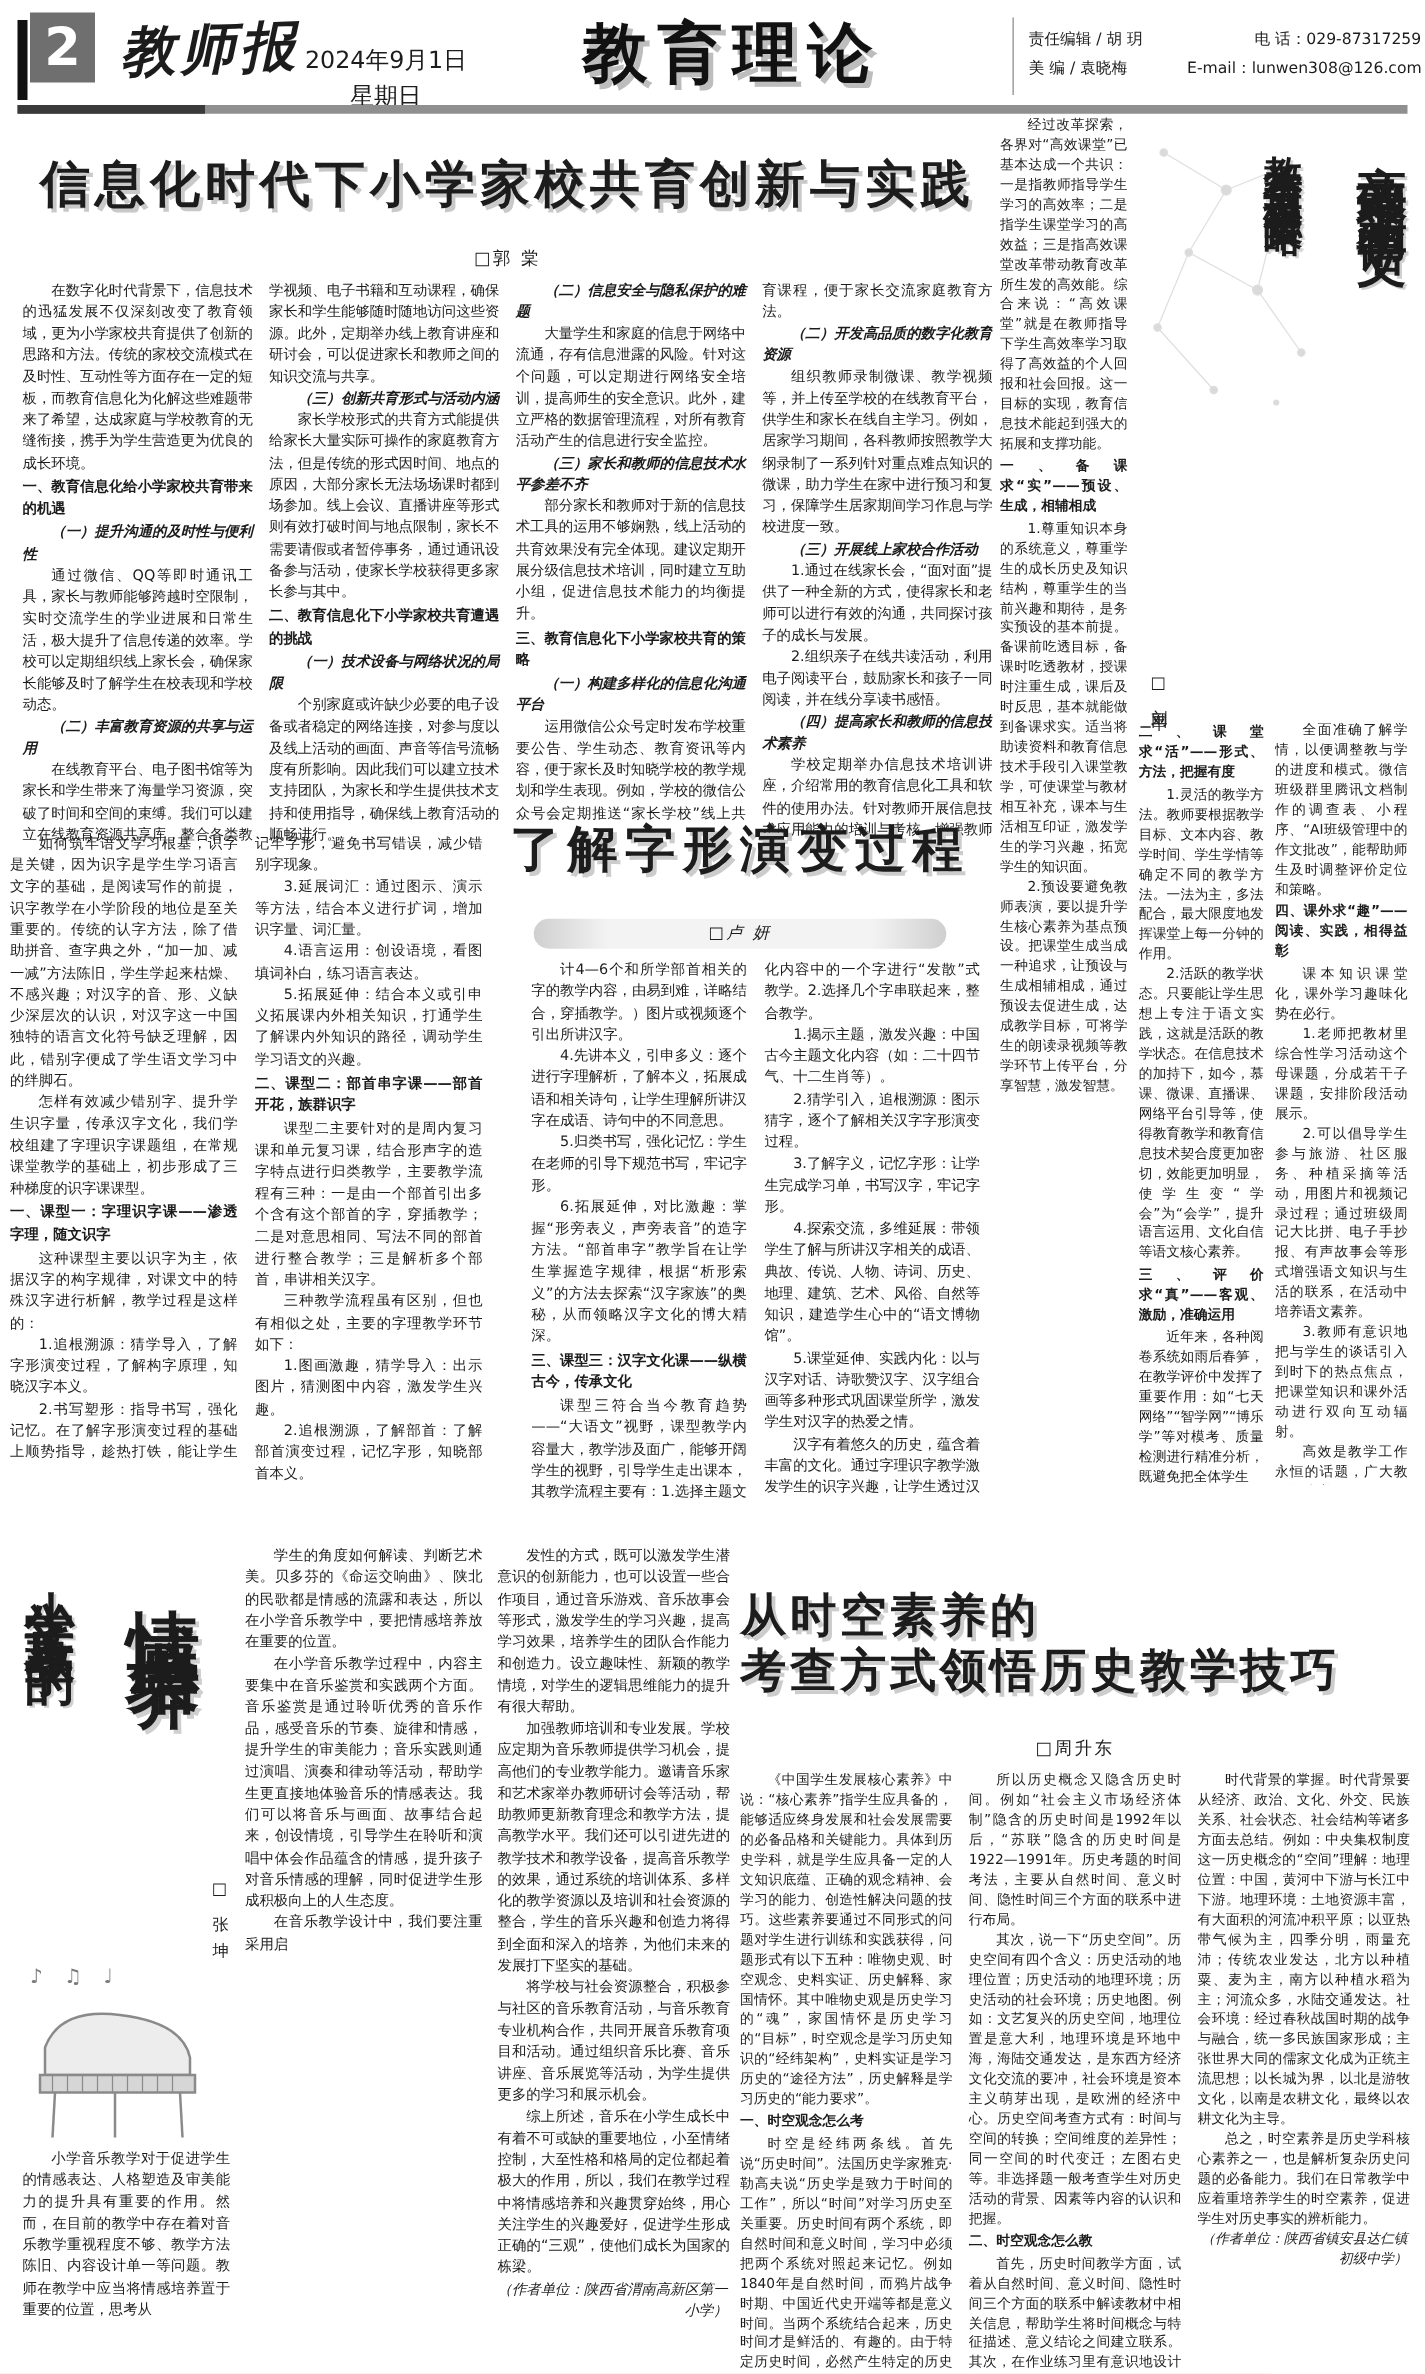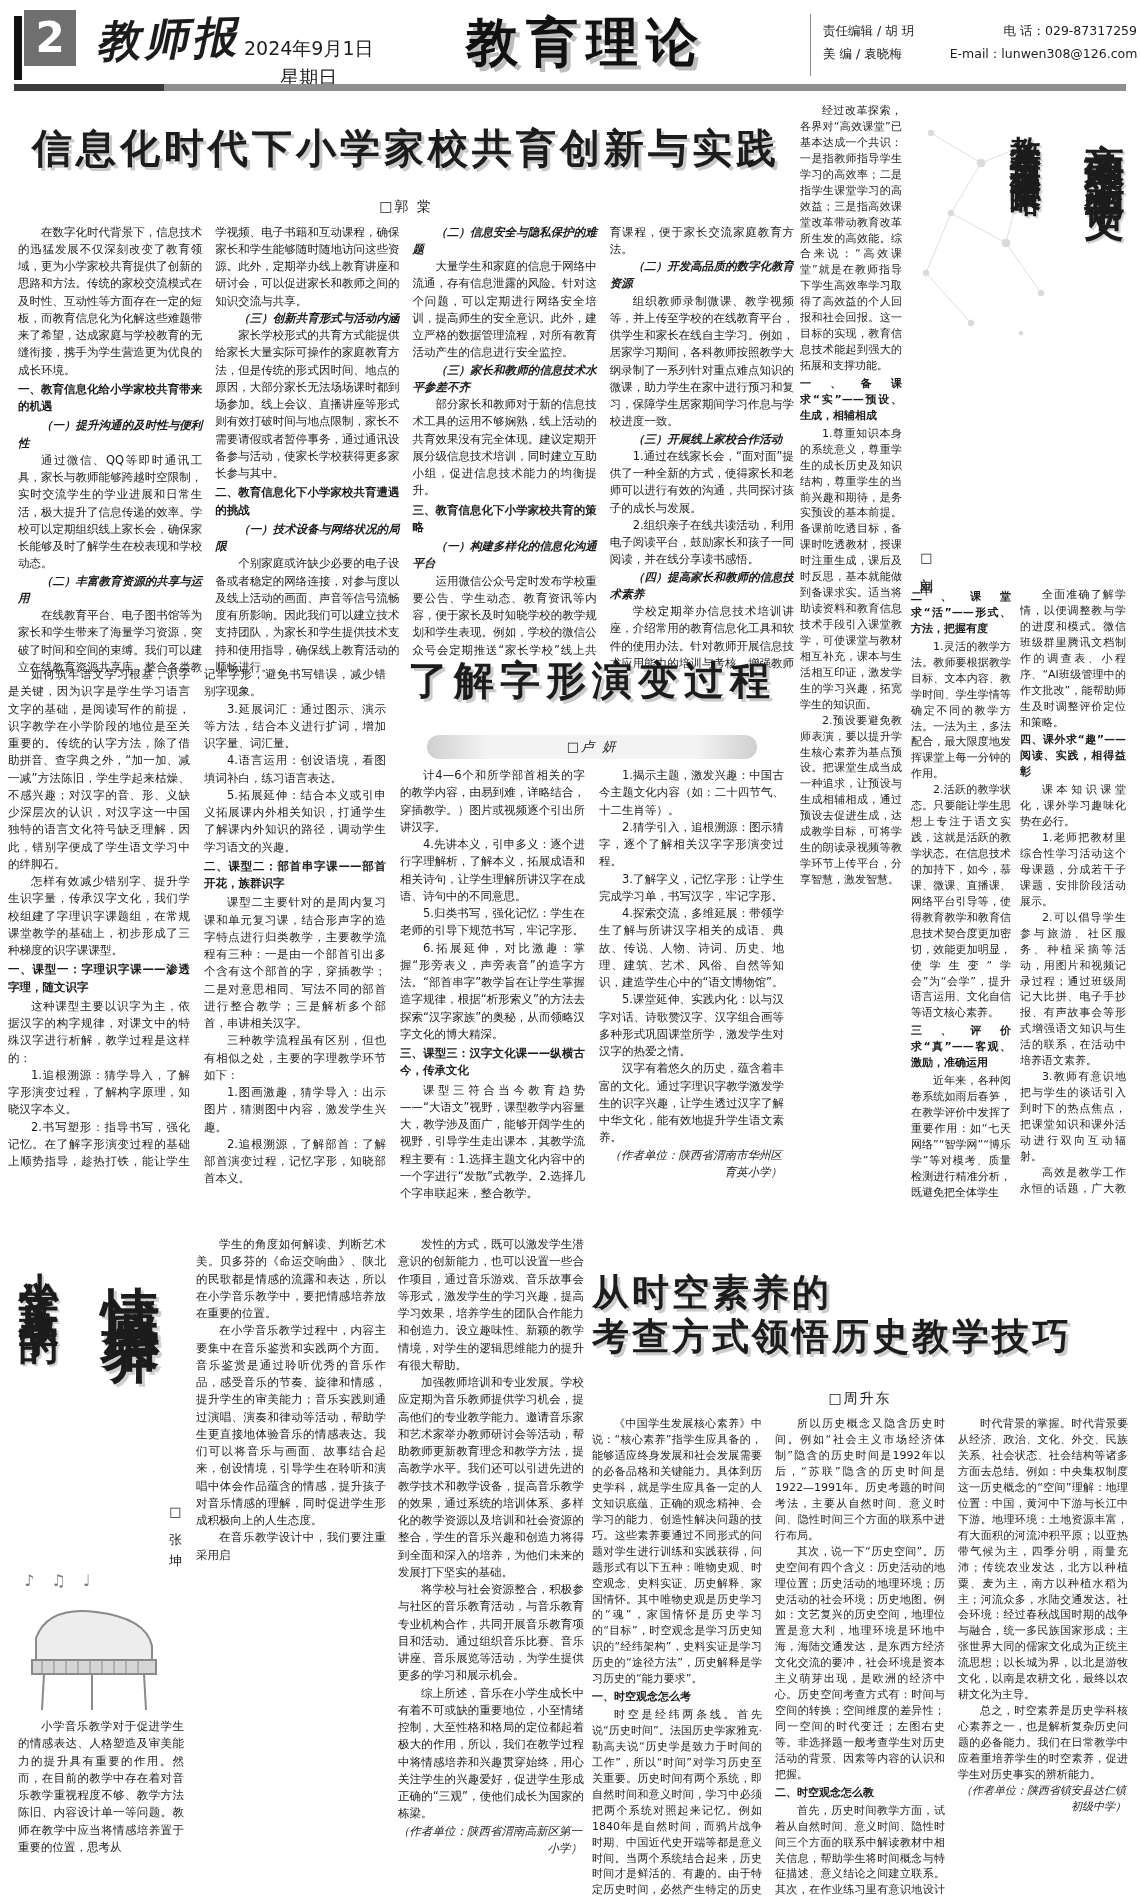--- a/index.html
+++ b/index.html
@@ -31,21 +31,21 @@
   .para-a{font-style:italic;text-align:right;text-indent:0;padding-right:2px;
           font-family:"DejaVu Serif","Liberation Serif",serif;}
   .bodytext{font-size:11.5px;line-height:1.5;overflow:hidden;}
   
   .art-a{position:absolute;left:18px;top:98px;width:776px;}
   .a-head{font-size:40px;font-weight:900;letter-spacing:4px;text-align:center;line-height:1.15;
           text-shadow:3px 3px 0 #c9c9c9;}
   .byline{text-align:center;font-size:14px;margin:6px 0 8px 0;letter-spacing:2px;}
   .a-body{height:468px;column-count:4;column-gap:13px;}
   
-  .art-b{position:absolute;left:800px;top:103px;width:326px;height:1106px;display:flex;gap:9px;}
+  .art-b{position:absolute;left:800px;top:92px;width:326px;height:1106px;display:flex;gap:9px;}
   .b-col1{width:102px;height:1100px;}
   .b-right{flex:1;display:flex;flex-direction:column;}
   .b-titleblock{position:relative;height:478px;}
   .v-text{writing-mode:vertical-rl;text-orientation:upright;}
   .b-title-main{position:absolute;right:0;top:8px;font-size:40px;font-weight:900;
                 letter-spacing:7px;line-height:1.05;text-shadow:2px 2px 0 #d0d0d0;}
   .b-title-sub{position:absolute;right:84px;top:8px;font-size:31px;font-weight:900;
                letter-spacing:5px;line-height:1.05;text-shadow:2px 2px 0 #d6d6d6;}
   .b-byline{position:absolute;left:6px;bottom:4px;font-size:13px;letter-spacing:3px;}
   .b-cols{display:flex;gap:9px;margin-top:6px;}
@@ -55,21 +55,21 @@
   .net-decor{position:absolute;left:0;top:0;opacity:.55;}
   
   .art-c{position:absolute;left:8px;top:652px;width:776px;height:552px;display:flex;gap:14px;}
   .c-left{width:378px;padding-top:14px;column-count:2;column-gap:14px;height:538px;}
   .c-right{width:384px;}
   .c-head{font-size:40px;font-weight:900;letter-spacing:6px;text-align:center;line-height:1.1;
           margin-top:6px;text-shadow:3px 3px 0 #cccccc;}
   .c-byline-bar{margin:8px auto 8px auto;width:330px;height:24px;border-radius:12px;
                 background:linear-gradient(90deg,#cfcfcf,#f3f3f3 18%,#f3f3f3 82%,#cfcfcf);
                 text-align:center;font-size:13px;line-height:24px;letter-spacing:2px;font-style:italic;}
-  .c-right-body{height:438px;column-count:2;column-gap:14px;}
+  .c-right-body{height:438px;column-count:2;column-gap:14px;margin-left:25px;}
   
   .art-d{position:absolute;left:18px;top:1236px;width:566px;height:658px;display:flex;gap:12px;}
   .d-titlezone{width:166px;display:flex;flex-direction:column;}
   .d-title-art{position:relative;height:482px;}
   .d-title-sub{position:absolute;left:0;top:4px;font-size:40px;font-weight:900;
                letter-spacing:9px;line-height:1.05;text-shadow:2px 2px 0 #d0d0d0;}
   .d-title-main{position:absolute;left:84px;top:4px;font-size:58px;font-weight:900;
                 letter-spacing:12px;line-height:1.0;text-shadow:3px 3px 0 #cfcfcf;}
   .d-byline{position:absolute;right:0px;top:268px;font-size:13px;letter-spacing:3px;}
   .piano{position:absolute;left:0;bottom:0;}

